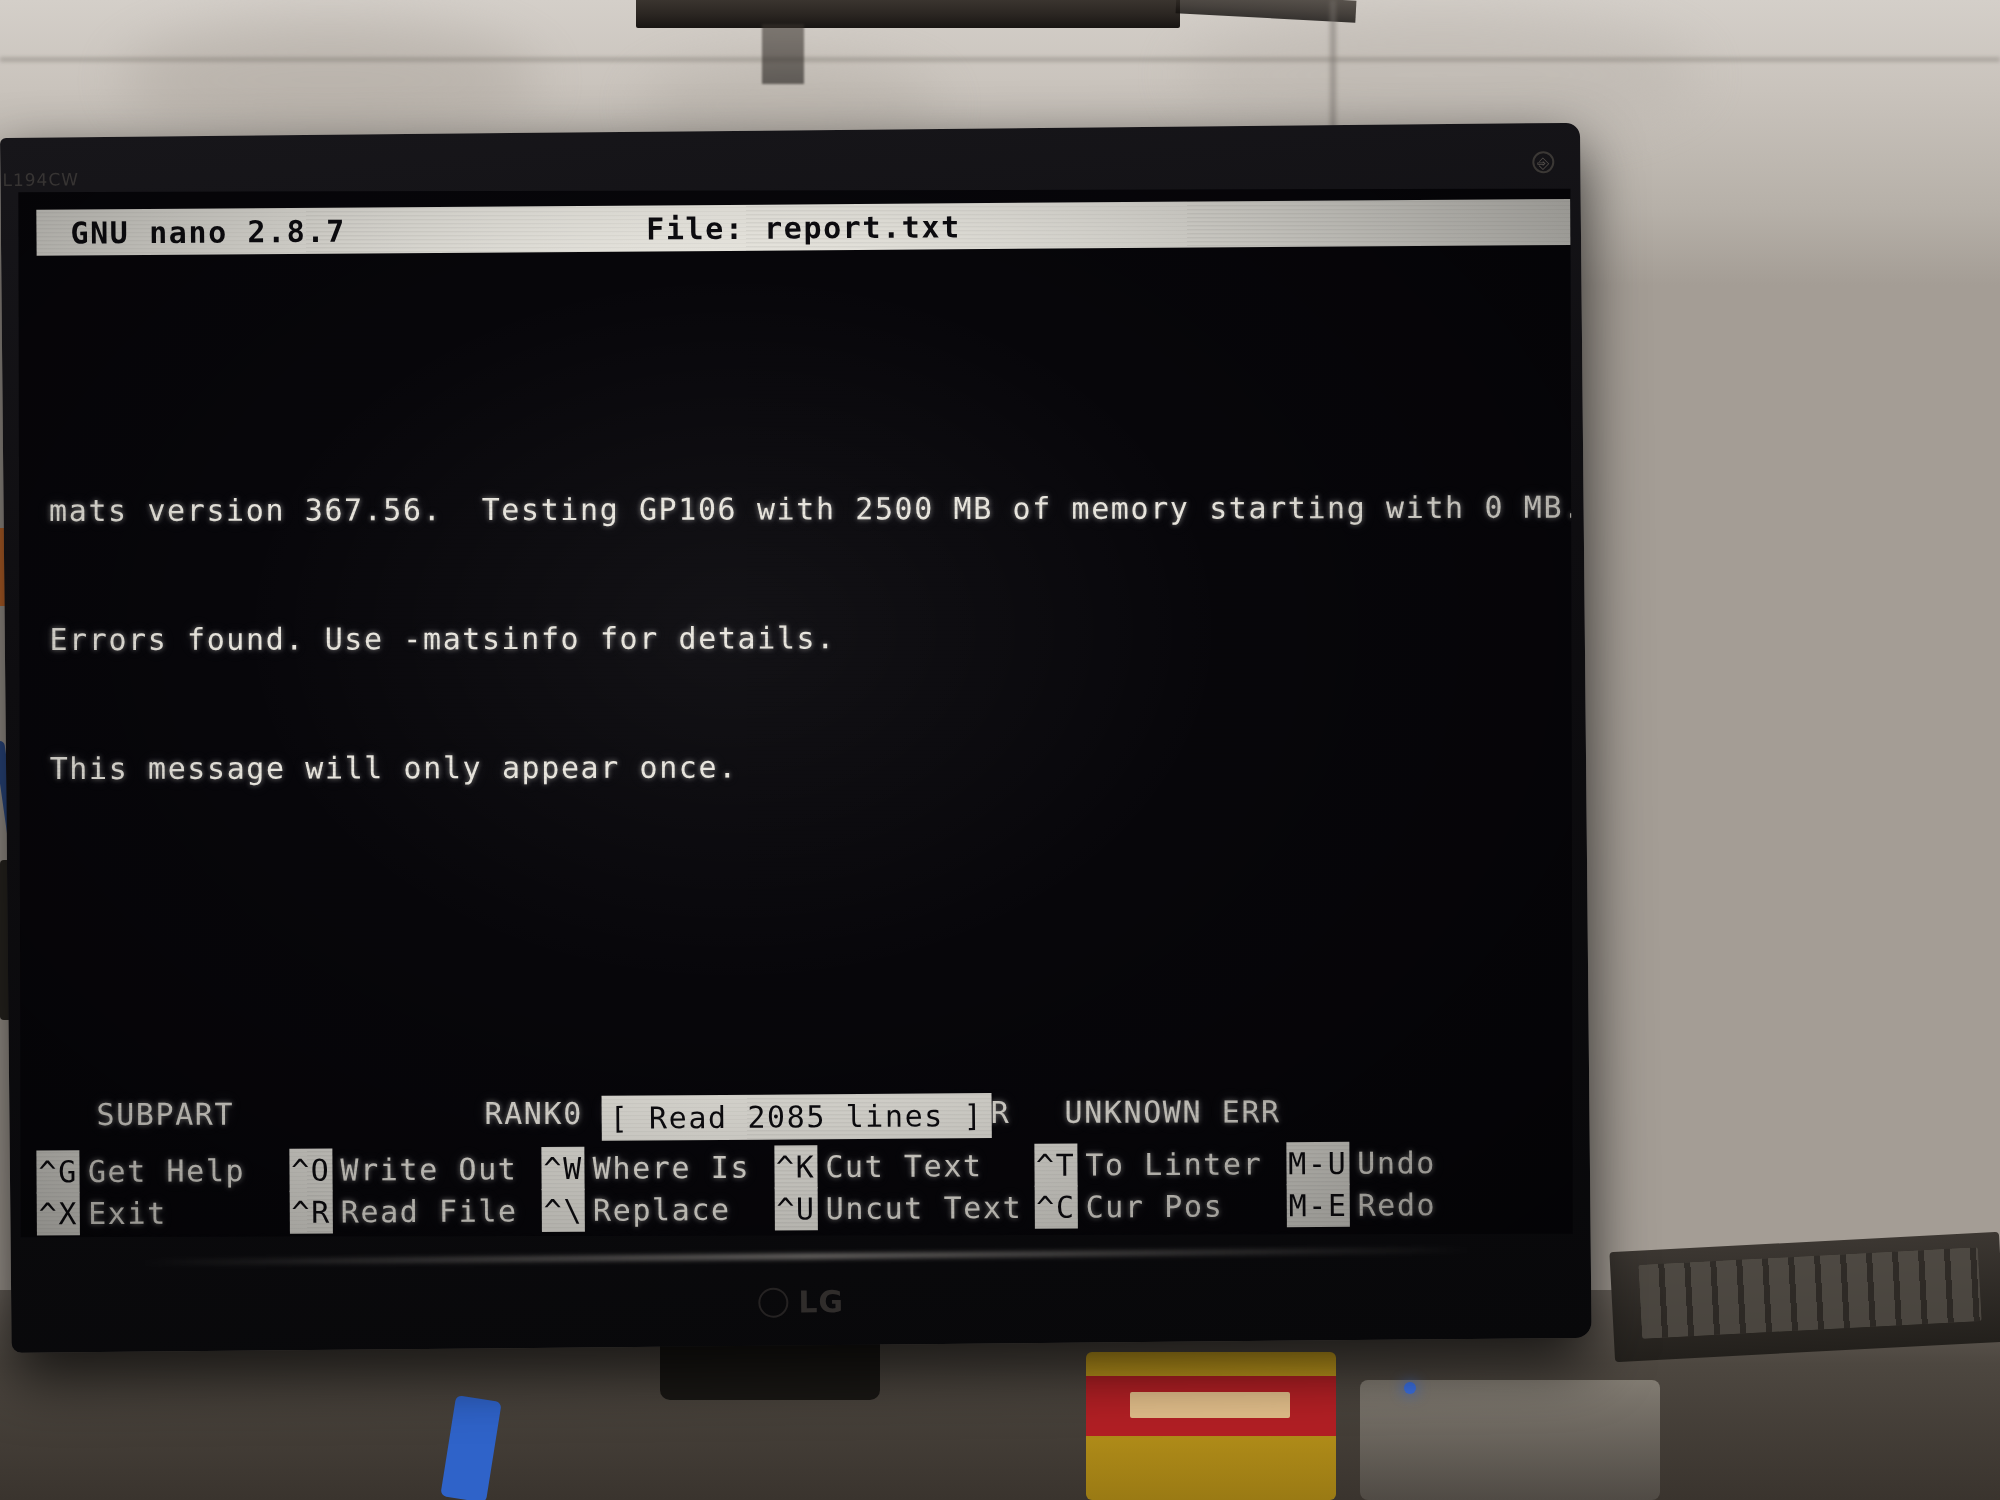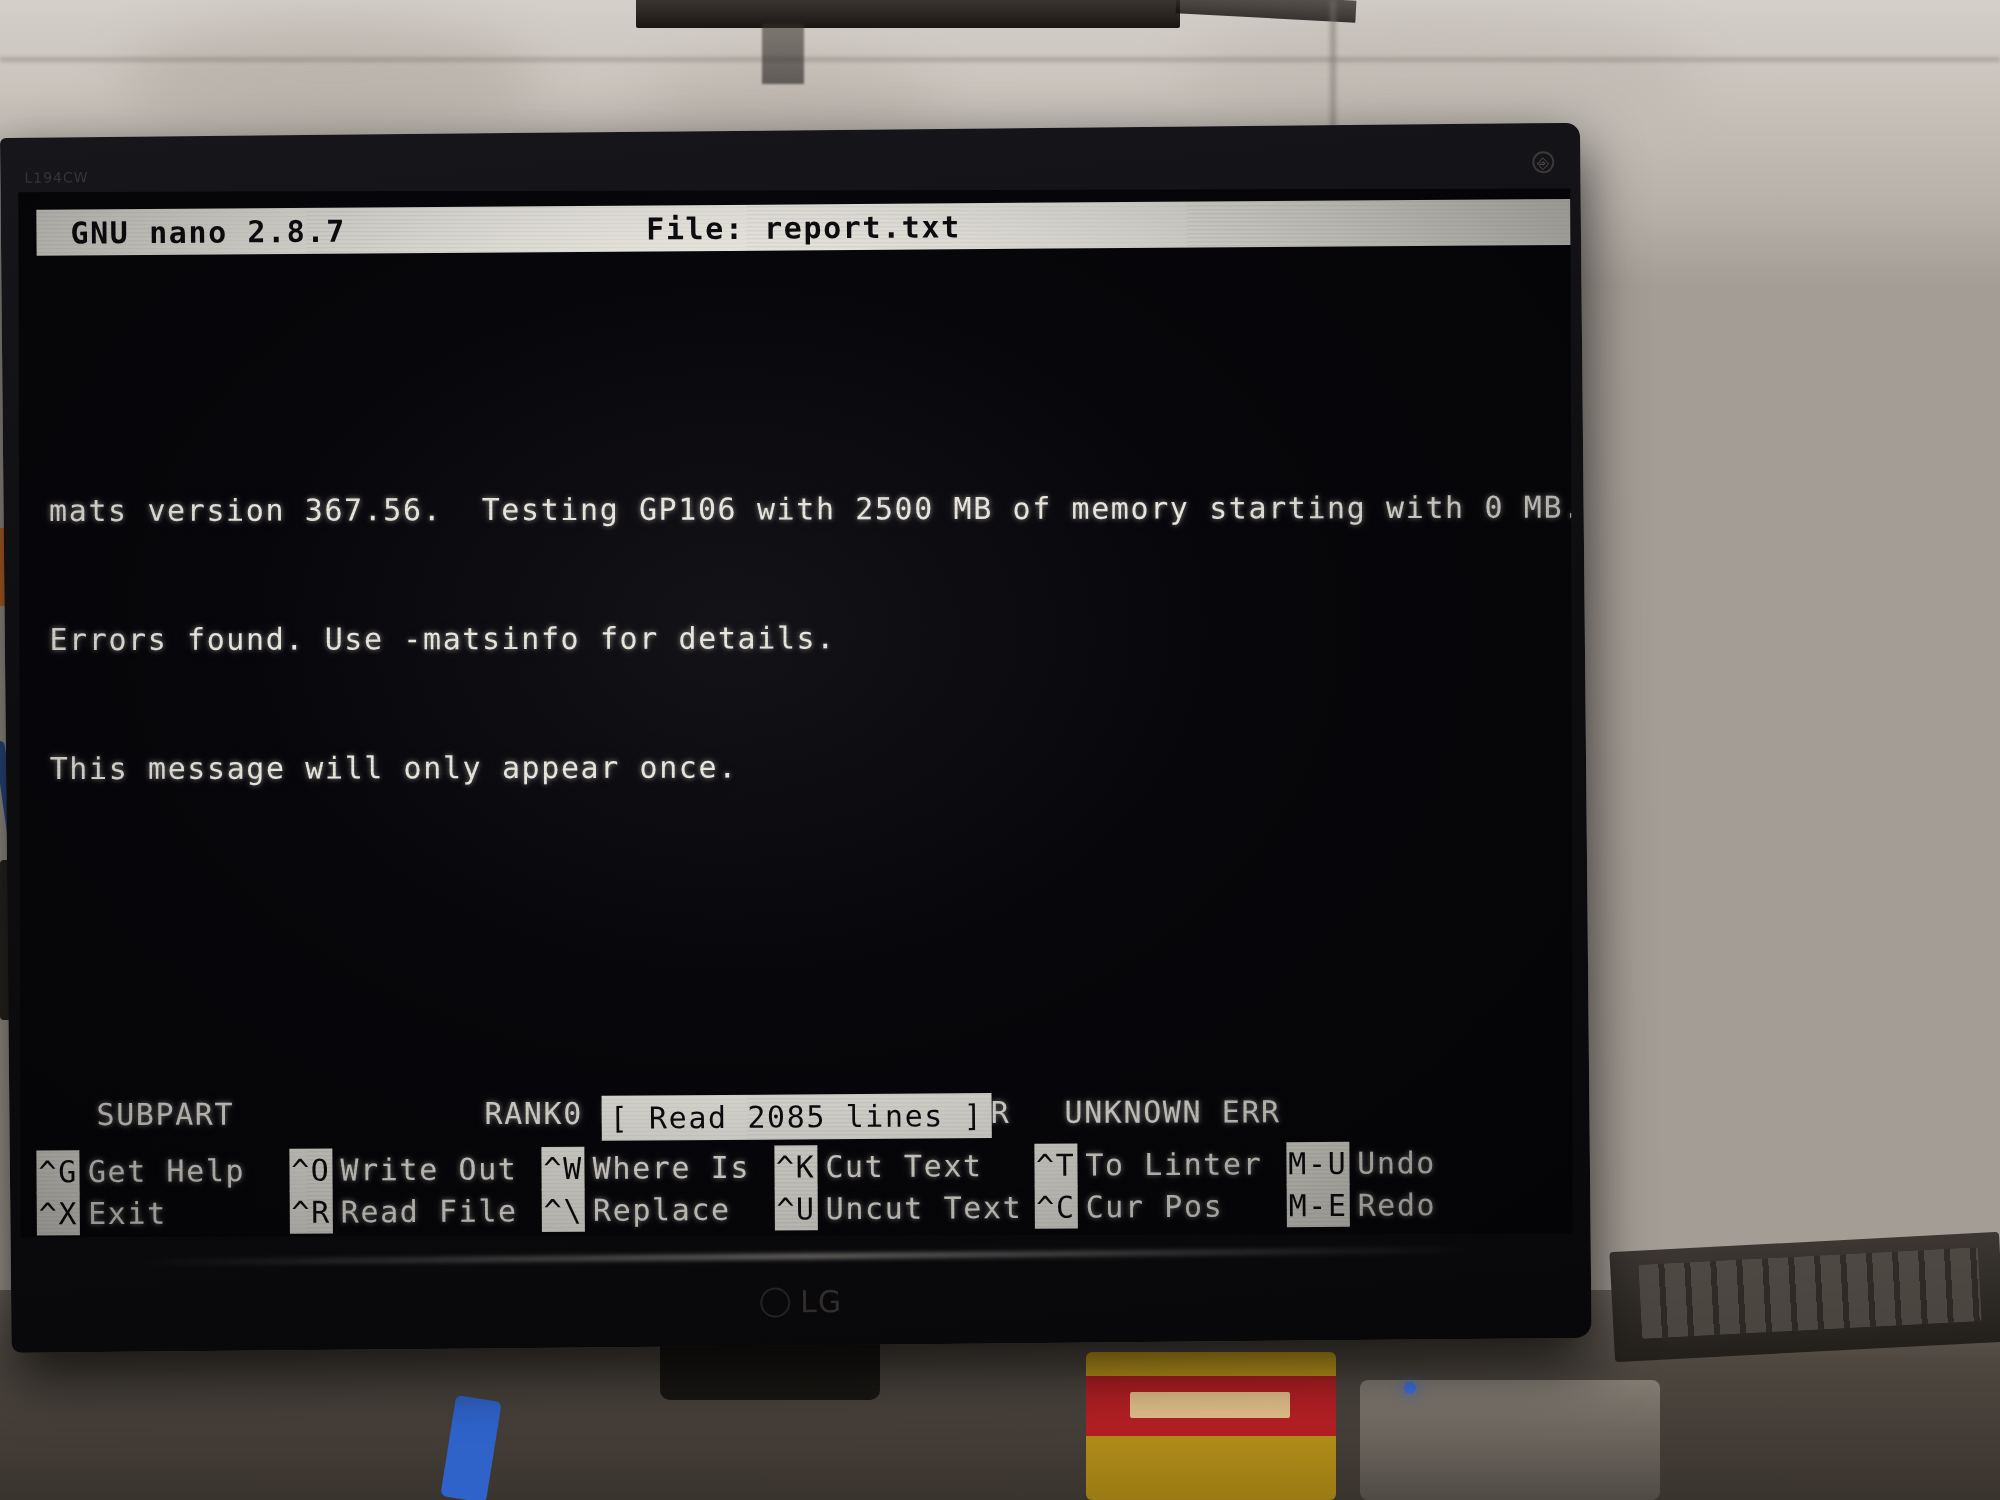--- a/index.html
+++ b/index.html
@@ -37,37 +37,37 @@
     position: absolute;
     left: 0px; top: 138px;
     width: 1580px; height: 1215px;
     background: linear-gradient(175deg,#17161a 0%, #0e0d10 40%, #08080a 100%);
     border-radius: 6px 14px 16px 10px;
     box-shadow: 0 24px 60px rgba(0,0,0,.75);
     transform: rotate(-0.55deg);
     transform-origin: 0 0;
   }
   #model-label {
-    position:absolute; left:24px; top:32px;
+    position:absolute; left:2px; top:32px;
     font-family:"DejaVu Sans", sans-serif;
-    font-size:14px; letter-spacing:1px;
+    font-size:17px; letter-spacing:1px;
     color:#3d3a38; opacity:.85;
   }
   #power-led {
     position:absolute; right:26px; top:28px;
     width:22px; height:22px; border-radius:50%;
     border:2px solid #3b3835; color:#55504c;
     font-family:"DejaVu Sans",sans-serif; font-size:15px;
     text-align:center; line-height:20px;
   }
   #lg-logo {
     position:absolute; left:50%; bottom:26px; transform:translateX(-50%);
     display:flex; align-items:center; gap:10px;
     color:#484340; font-family:"DejaVu Sans",sans-serif;
-    font-size:30px; font-weight:normal; letter-spacing:1px; opacity:.62;
+    font-size:30px; font-weight:bold; letter-spacing:1px; opacity:.62;
   }
   #lg-logo .lg-mark {
     width:30px;height:30px;border-radius:50%;
     border:2px solid #4a4542; opacity:.7;
   }
   #bezel-highlight {
     position:absolute; left:130px; right:120px; bottom:86px; height:6px;
     background:linear-gradient(90deg,rgba(160,155,150,0),rgba(175,170,164,.55),rgba(160,155,150,0));
     filter: blur(2px);
   }

